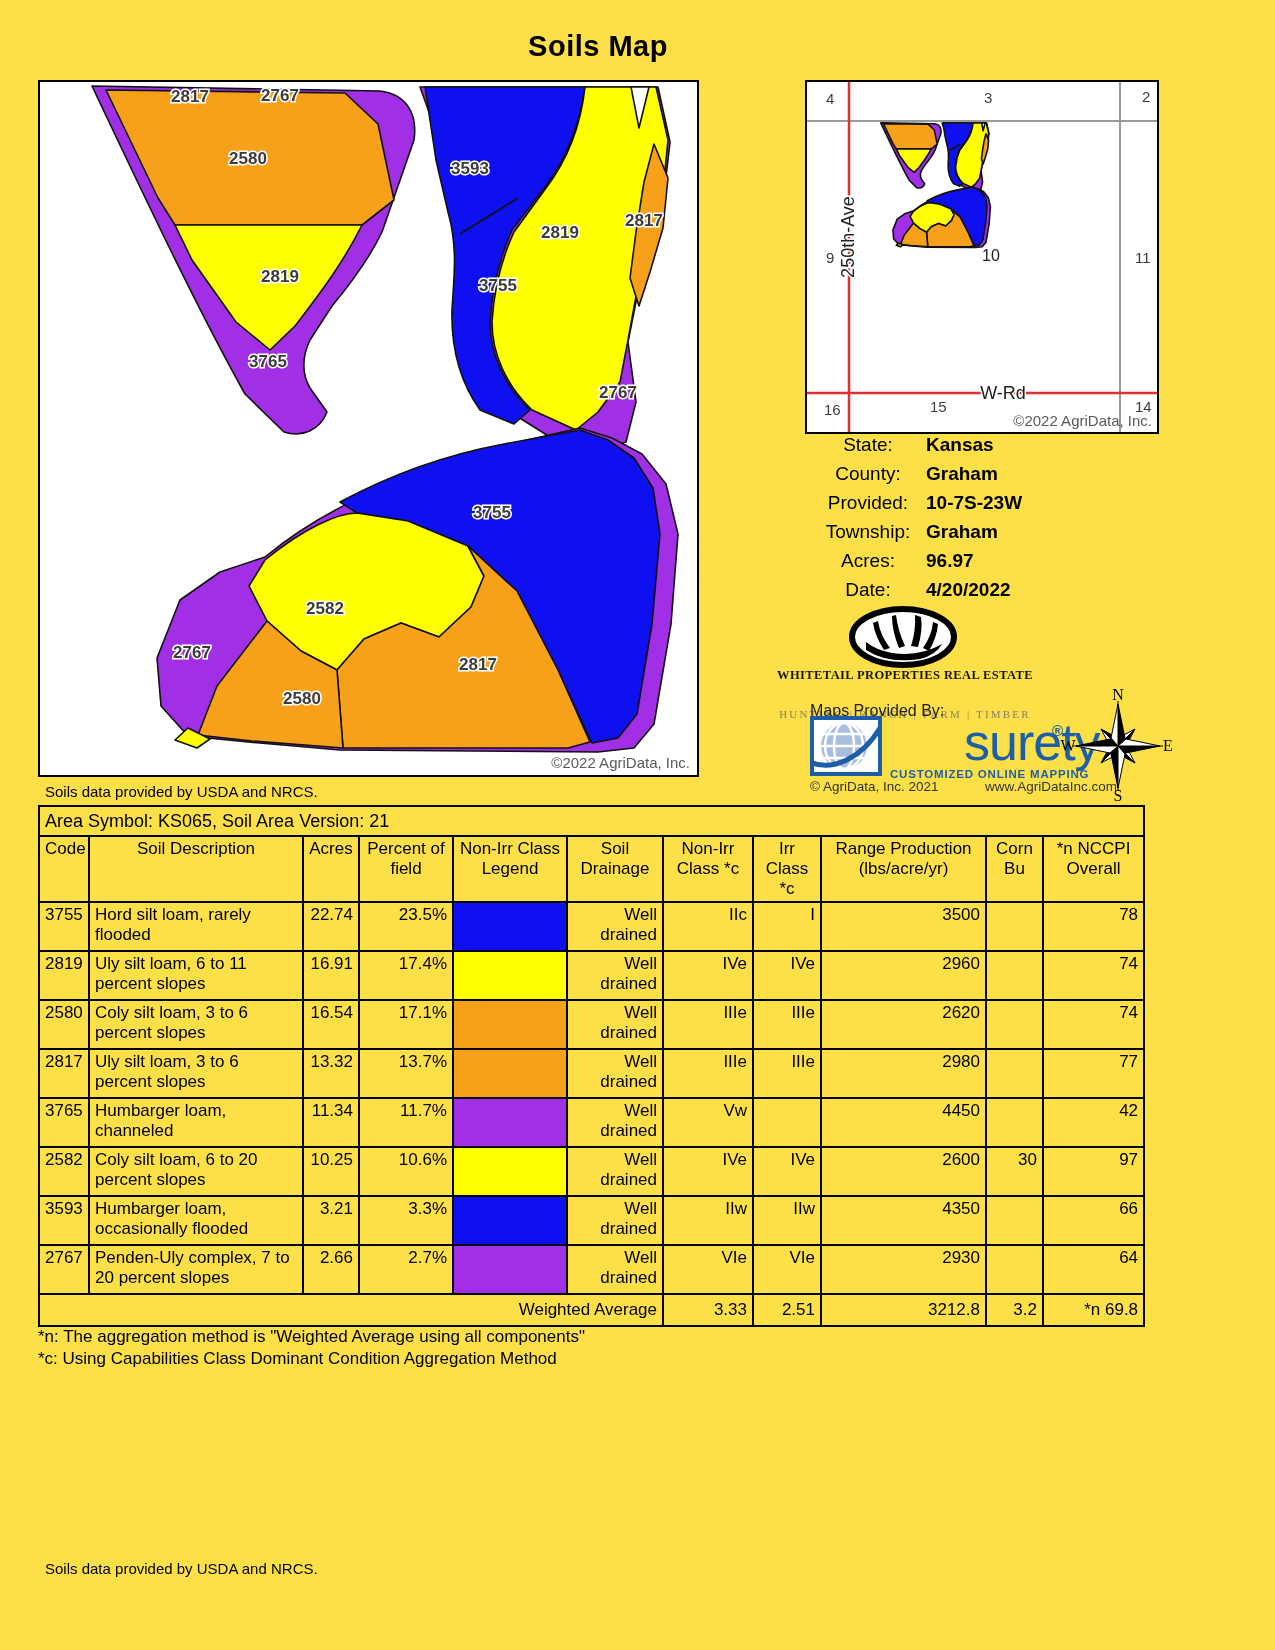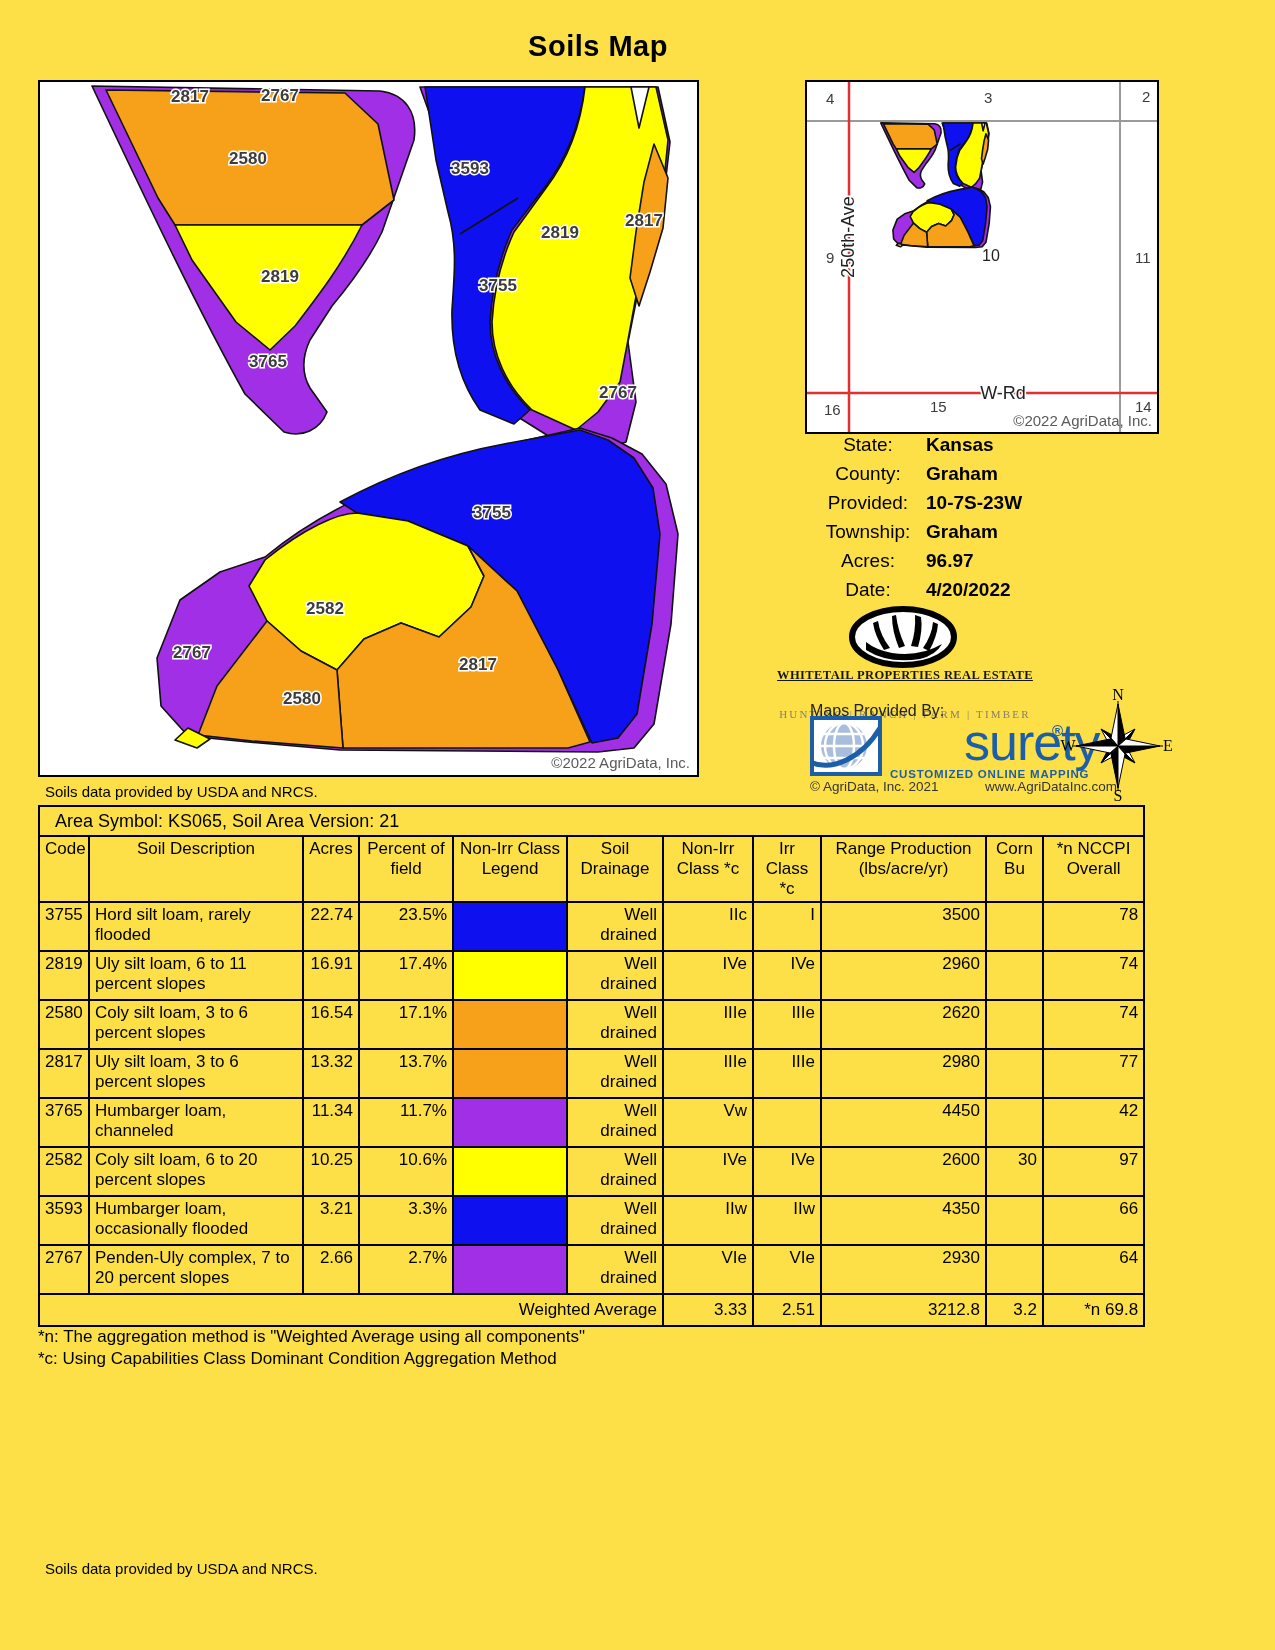--- a/index.html
+++ b/index.html
@@ -20,37 +20,37 @@
   .parcel-num{font-size:16px;fill:#222;stroke:#fff;stroke-width:3px;paint-order:stroke;}
   .map-caption{left:45px;top:783px;font-size:15px;}
   
   #info-rows{left:810px;top:430px;}
   .info-row{display:flex;height:29px;font-size:19px;align-items:center;}
   .info-label{width:116px;text-align:center;}
   .info-value{font-weight:bold;}
   
   .wt-name{left:905px;top:668px;transform:translateX(-50%);white-space:nowrap;
            font-family:"Liberation Serif",serif;font-weight:bold;font-size:12.5px;
-           letter-spacing:0.4px;color:#161616;text-decoration:underline;}
+           letter-spacing:0.4px;color:#161616;}
   .wt-tag{left:905px;top:685px;transform:translateX(-50%);white-space:nowrap;
           font-family:"Liberation Serif",serif;font-size:11px;letter-spacing:2.2px;color:#8a7d6d;margin-top:23px;}
   .maps-provided{left:810px;top:702px;font-size:16px;color:#222;}
   .surety-text{left:924px;top:716px;font-size:52px;font-weight:normal;color:#1C5FA8;
                letter-spacing:-1px;line-height:1;margin-left:40px;}
   .surety-reg{left:1052px;top:722px;font-size:15px;font-weight:bold;color:#1C5FA8;}
   .surety-tag{left:890px;top:768px;font-size:11.5px;font-weight:bold;color:#1C5FA8;letter-spacing:0.8px;}
   .agri-copy{left:810px;top:779px;font-size:13.5px;color:#333;}
   .agri-url{left:985px;top:779px;font-size:13.5px;color:#333;}
   #compass{left:1060px;top:688px;}
   .compass-letter{font-family:"Liberation Serif",serif;font-size:16px;fill:#000;text-anchor:middle;}
   
   #soils-table{position:absolute;left:38px;top:805px;border-collapse:collapse;table-layout:fixed;width:1105px;}
   #soils-table td,#soils-table th{border:2px solid #000;font-size:17px;font-weight:normal;
        vertical-align:top;padding:2px 5px;overflow:hidden;}
-  #soils-table .area-row td{height:24px;font-size:18px;vertical-align:middle;padding-left:15px;}
+  #soils-table .area-row td{height:24px;font-size:18px;vertical-align:middle;padding-left:5px;}
   #soils-table tbody td{height:43px;}
   .al{text-align:left;} .ar{text-align:right;}
   .legend-cell{padding:0 !important;}
   .wavg td{font-weight:bold;height:26px !important;vertical-align:middle !important;}
   
   .footnote1{left:38px;top:1327px;font-size:17px;}
   .footnote2{left:38px;top:1349px;font-size:17px;}
   .bottom-caption{left:45px;top:1560px;font-size:15px;}
 </style>
 </head>

